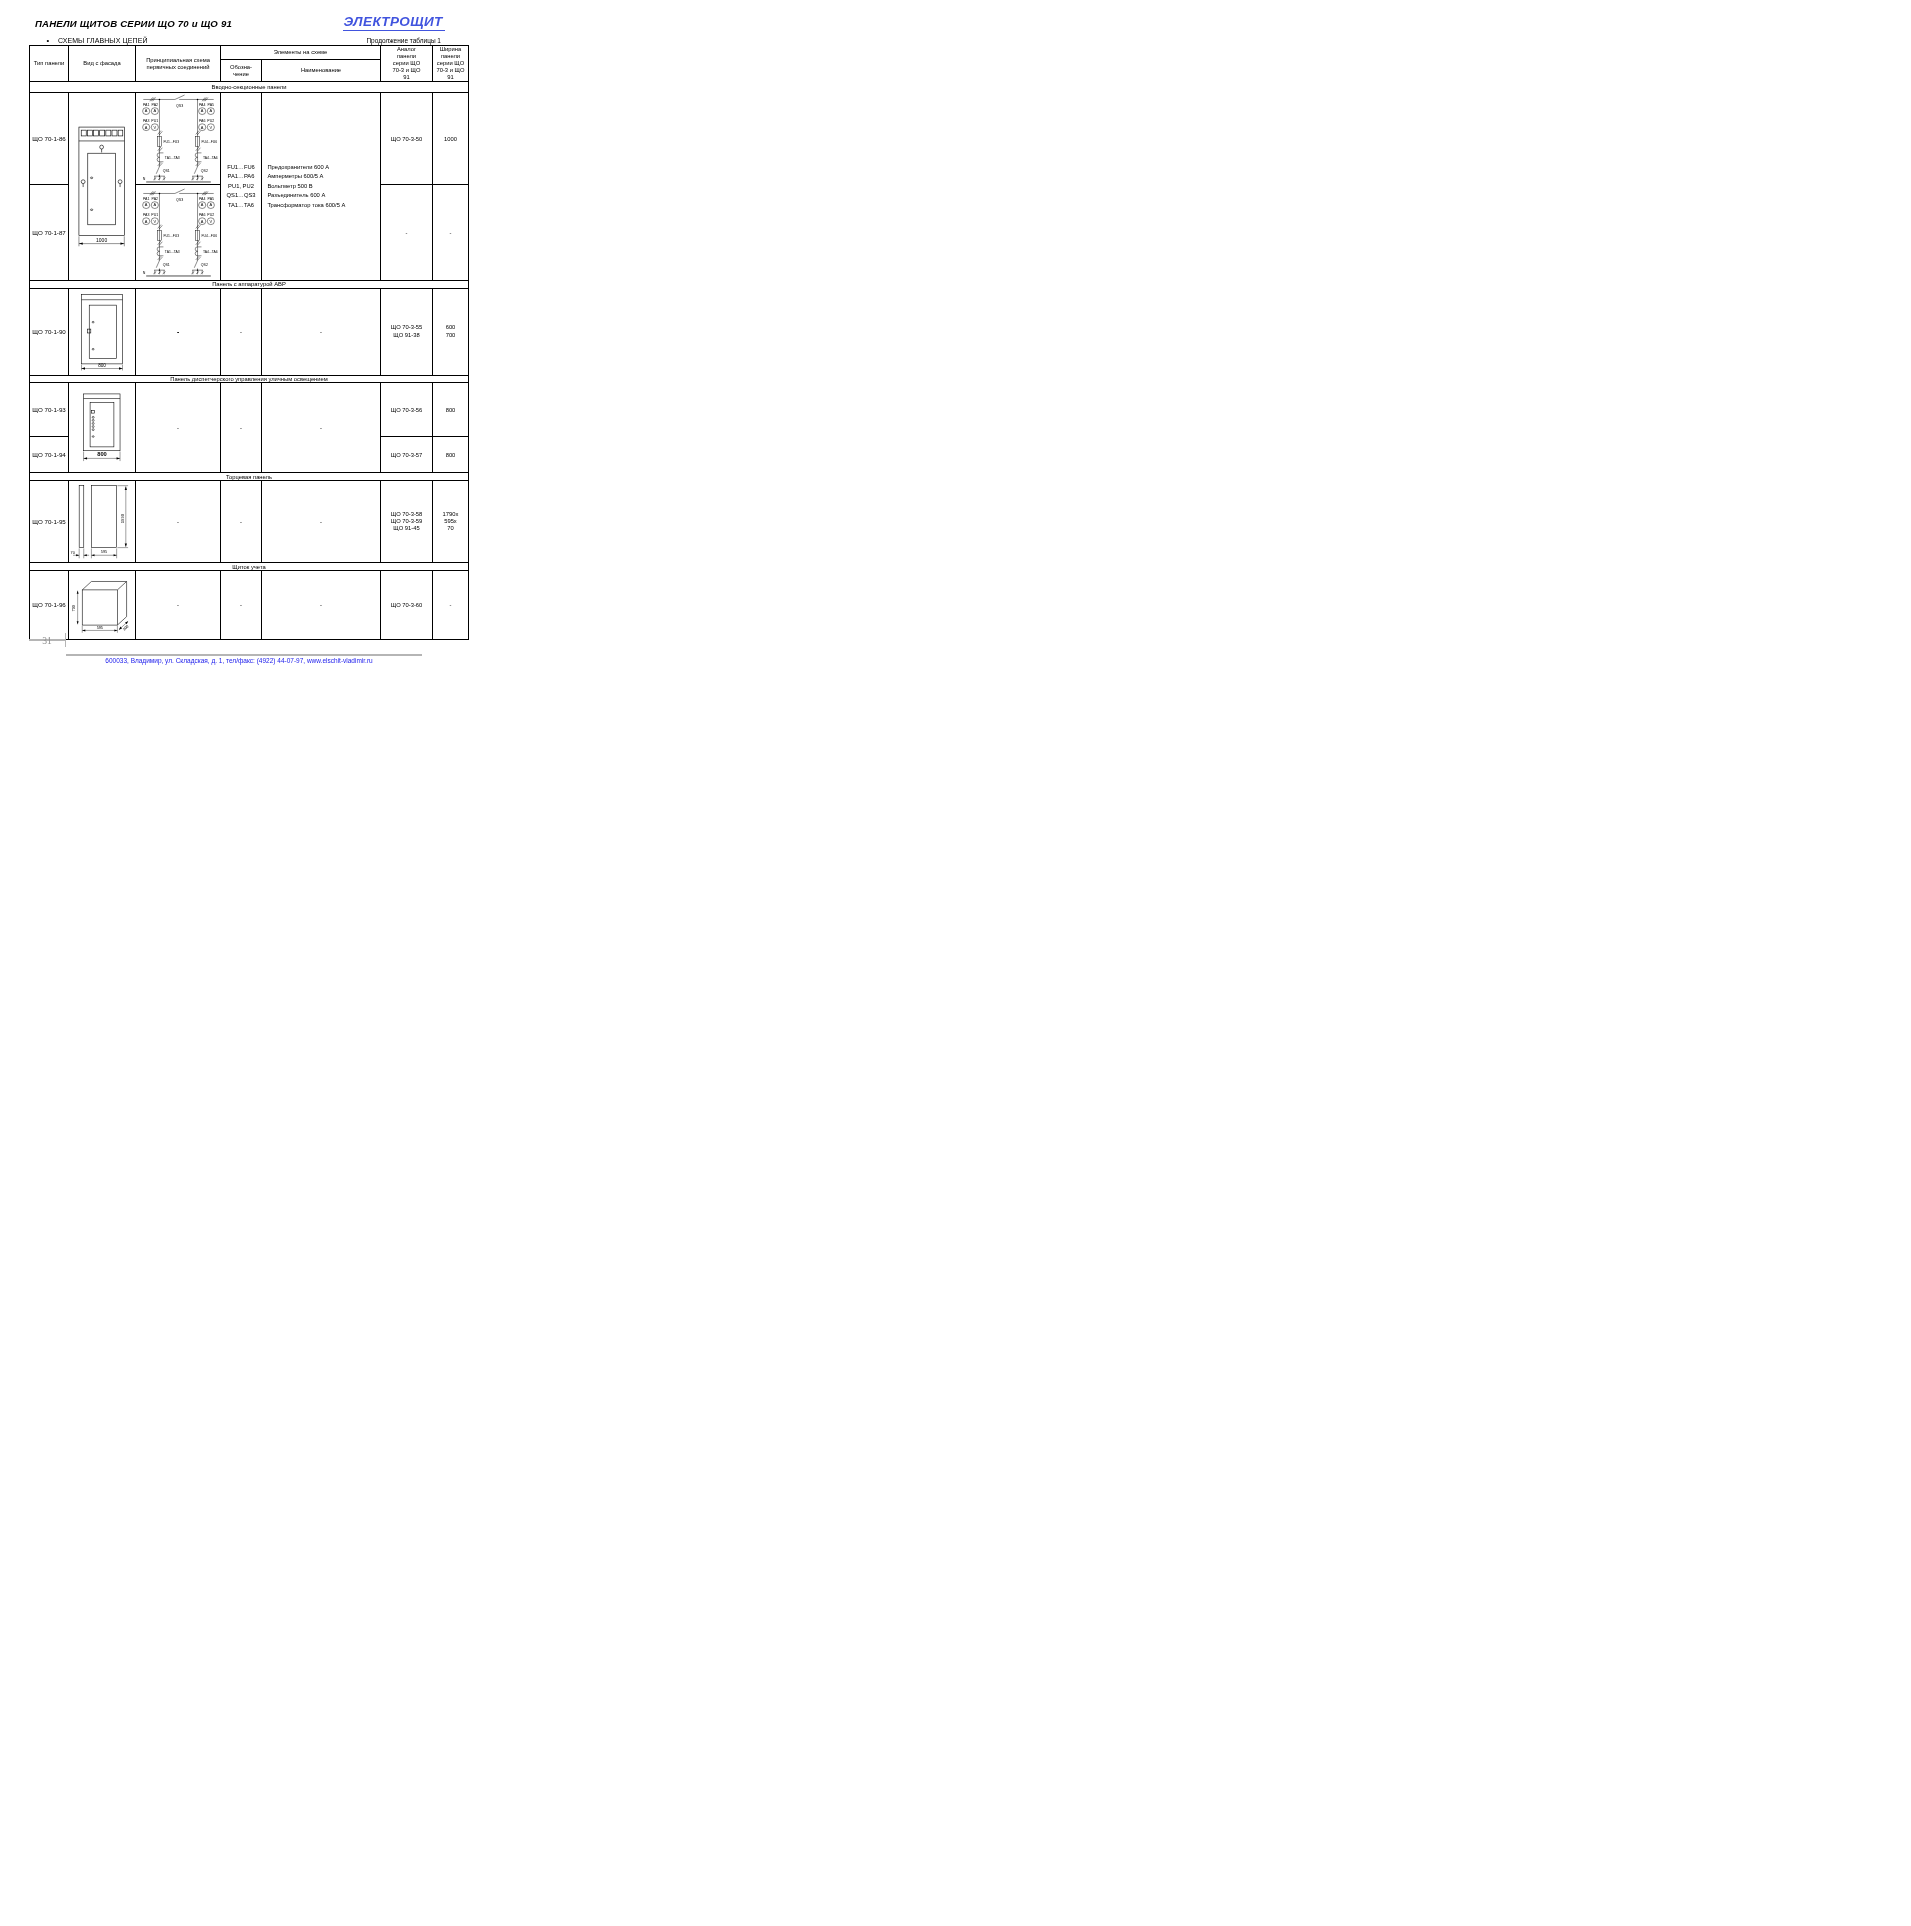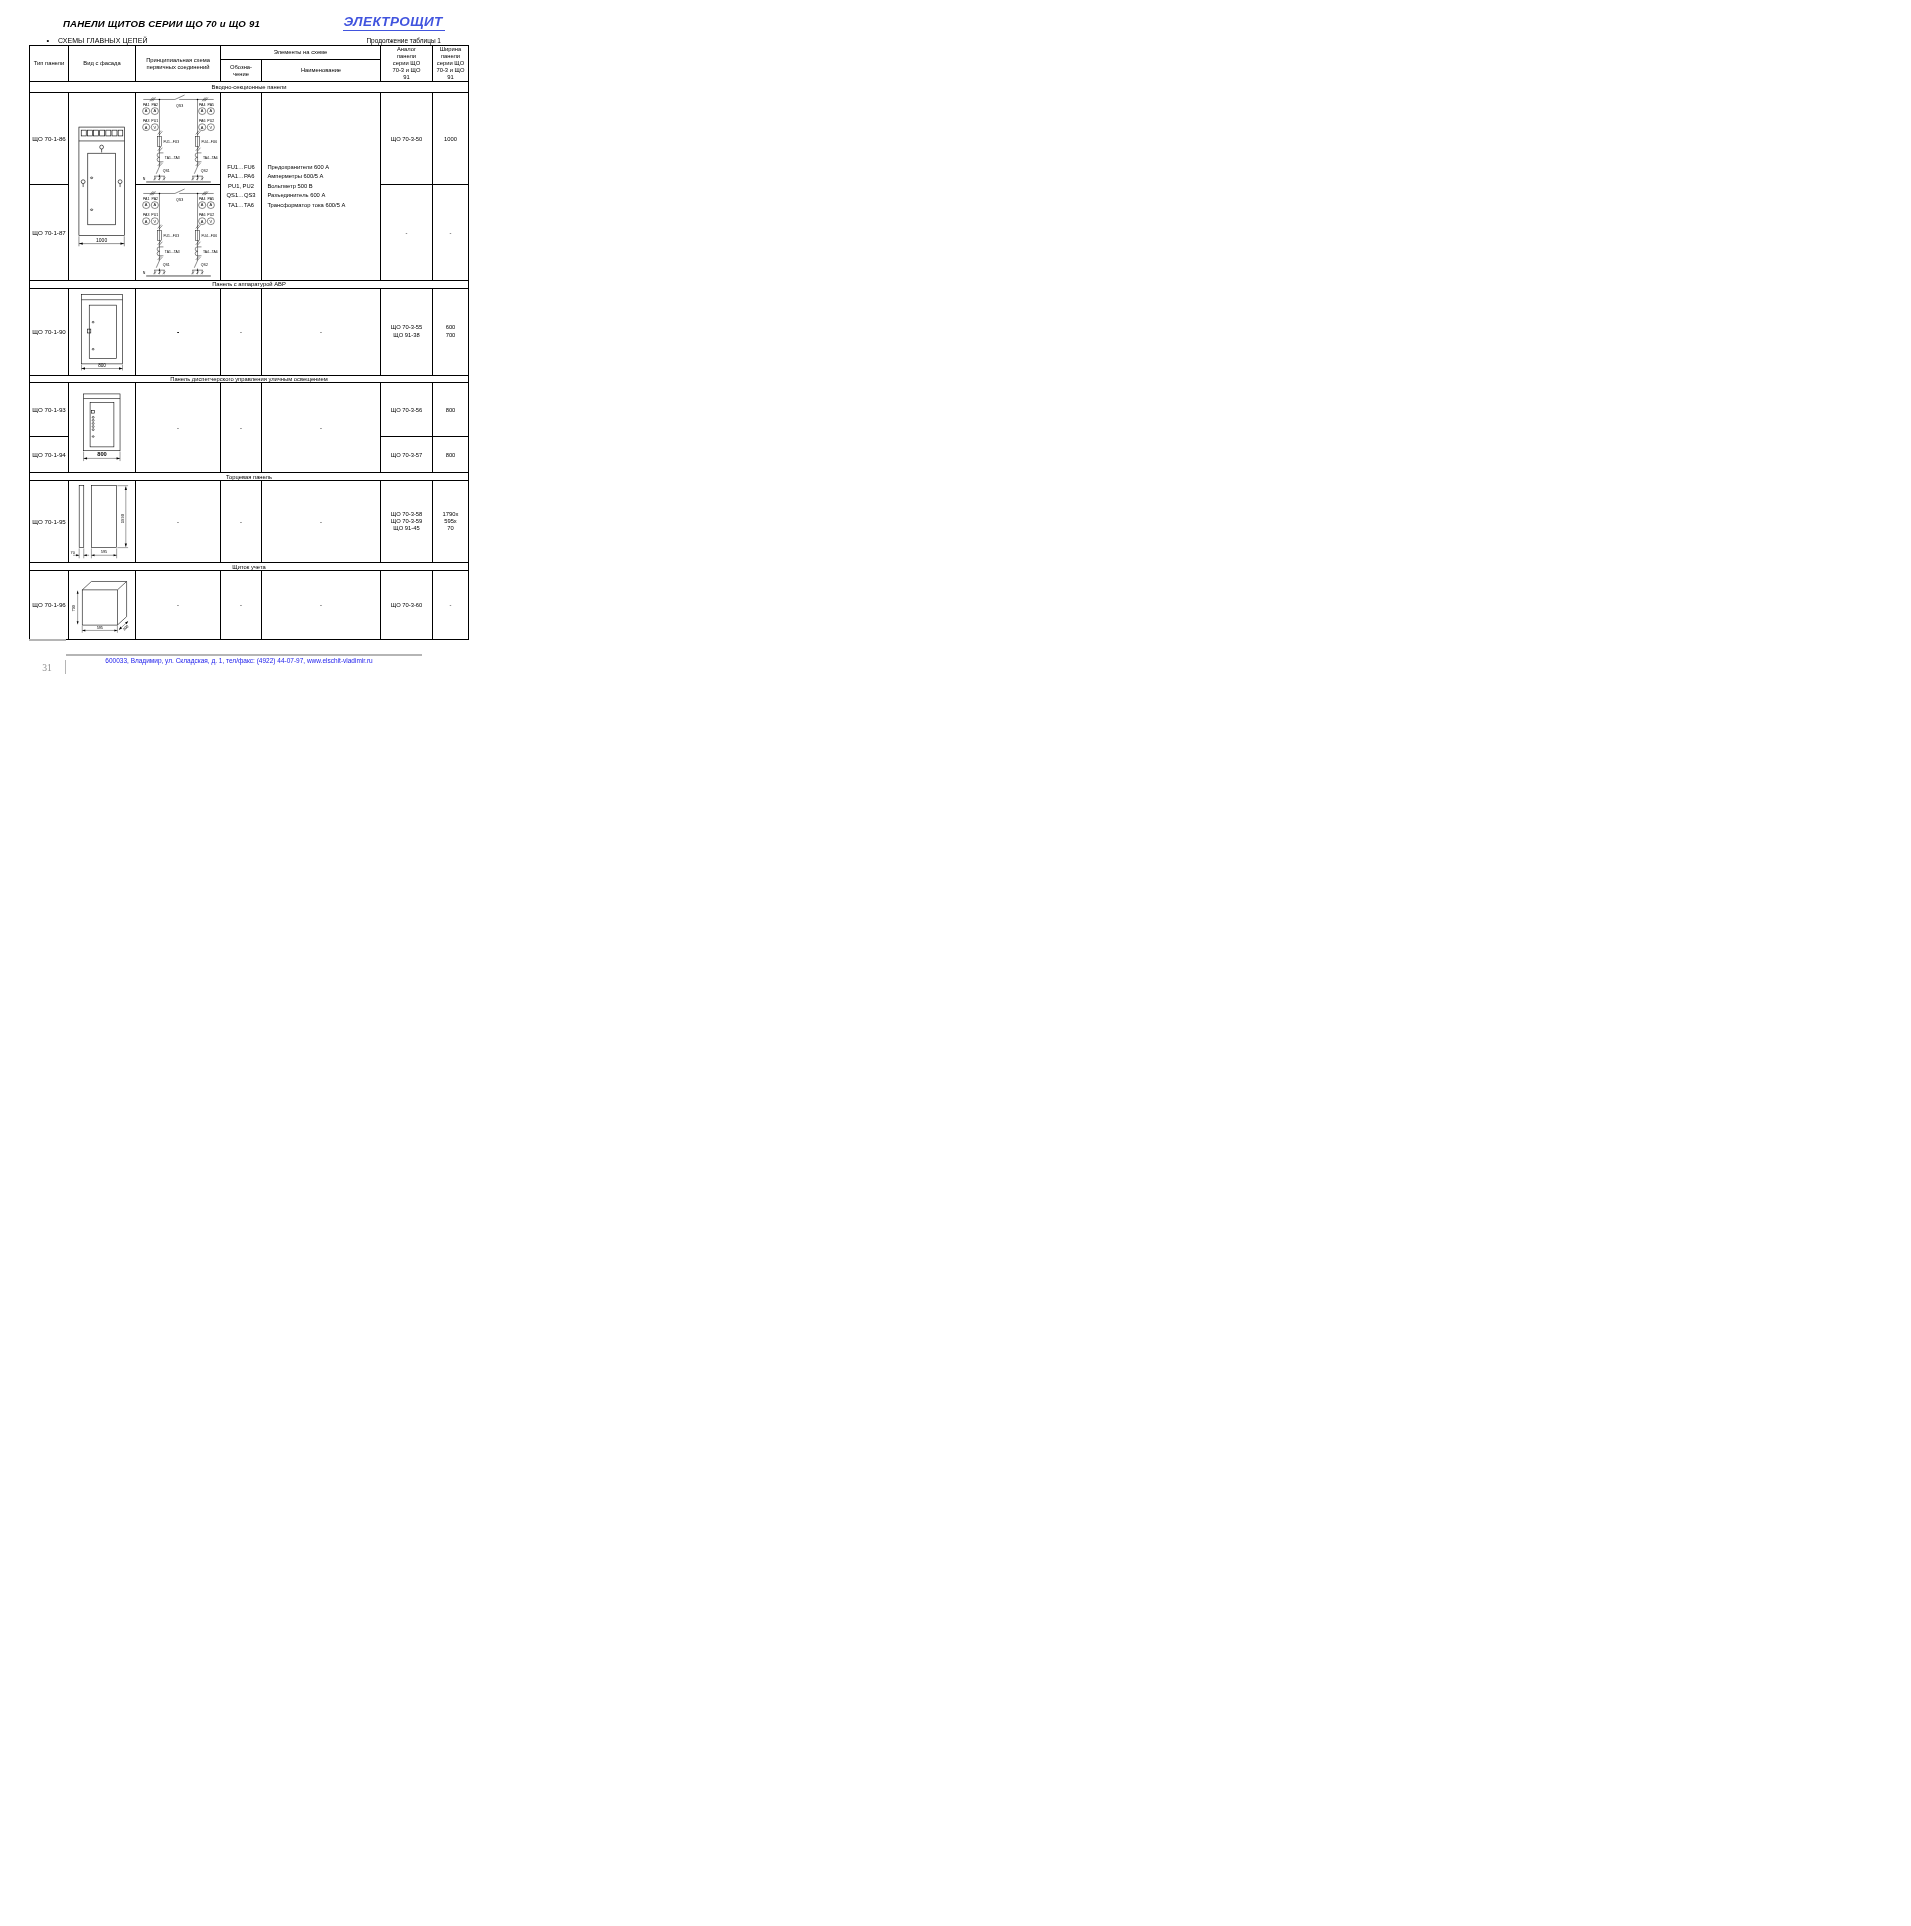--- a/index.html
+++ b/index.html
@@ -1,20 +1,20 @@
 <!DOCTYPE html>
 <html style="font-size:6.2px"><head>
 <meta charset="utf-8">
 <style>
   * { margin:0; padding:0; box-sizing:border-box; }
   body { background:#fff; font-family:"Liberation Sans", sans-serif; color:#000; }
   .page { position:relative; width:478px; height:676px; background:#fff; overflow:hidden; }
 
   
-  .header { position:absolute; top:14px; left:35px; right:33px; display:flex; justify-content:space-between; align-items:flex-start;margin-left:28px; }
+  .header { position:absolute; top:14px; left:35px; right:33px; display:flex; justify-content:space-between; align-items:flex-start; }
   .title { font-size:9.6px; font-weight:bold; font-style:italic; letter-spacing:0.2px; padding-top:3.9px; }
   .logo { font-size:13.5px; font-weight:800; font-style:italic; color:#4154de; letter-spacing:0.4px;
           border-bottom:1.5px solid #4154de; padding:0 2.3px 1.2px 0.8px; }
 
   .subheader { position:absolute; top:36px; left:35px; right:37px; display:flex; justify-content:space-between; align-items:baseline; }
   .bullet-heading { display:flex; align-items:baseline; margin-left:11.6px; font-size:7px; letter-spacing:0.1px; }
   .bullet-heading .bullet { font-size:7.7px; margin-right:8.5px; }
   .caption { font-size:6.5px; }
 
   
@@ -28,21 +28,21 @@
   td.type-cell { font-size:6.2px; }
   td.name-col { text-align:left; padding-left:5.4px; }
   td.dash-bold { font-weight:bold; font-size:6.5px; }
   .two-line { line-height:7.3px; }
   .three-line { line-height:7.3px; }
   svg { display:block; margin:0 auto; }
   svg text { font-family:"Liberation Sans", sans-serif; fill:#000; stroke:none; }
 
   
   .pn-topline { position:absolute; left:29px; top:639px; width:37px; height:1.9px; background:#b5b5b5; }
-  .pn-box { position:absolute; left:29px; top:660px; width:37px; height:14.3px; border-right:1.2px solid #b5b5b5;
+  .pn-box { position:absolute; left:29px; top:633px; width:37px; height:14.3px; border-right:1.2px solid #b5b5b5;
             display:flex; align-items:center; justify-content:center;
             font-family:"Liberation Serif", serif; font-size:9.6px; color:#8f8f8f; }
   .pn-line { position:absolute; left:66px; top:654px; width:356px; height:1.9px; background:#b5b5b5; }
   .footer-address { position:absolute; left:0; right:0; top:657px; text-align:center; font-size:6.5px; color:#2121ed; }
 </style>
 </head>
 <body>
 
 <div class="page">
 

